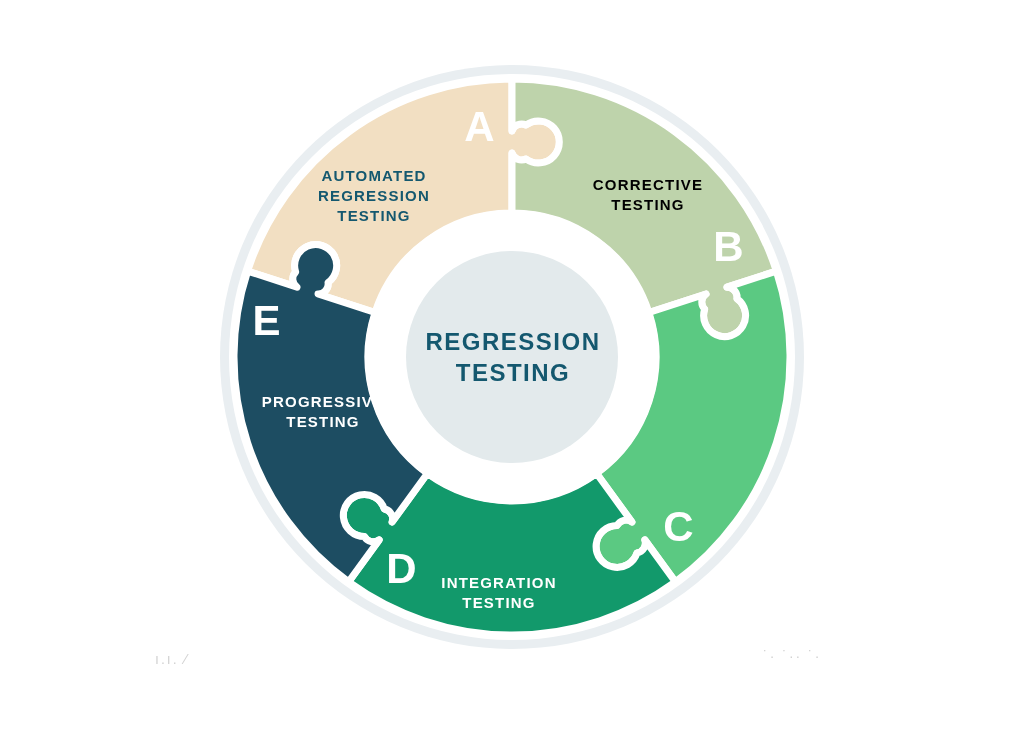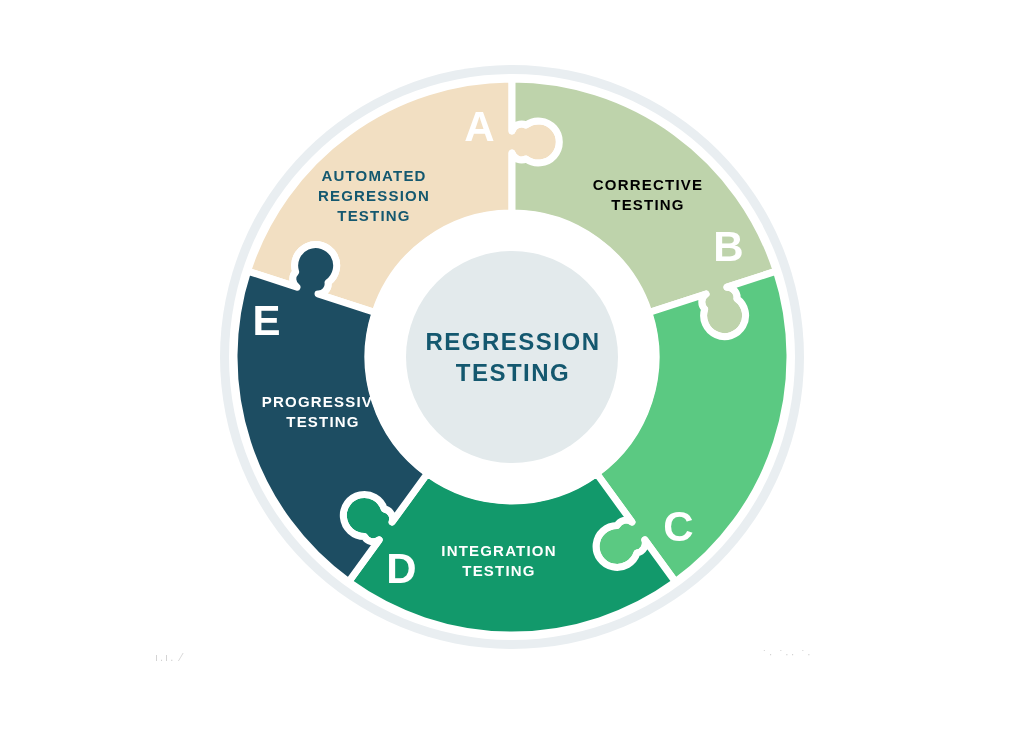--- a/index.html
+++ b/index.html
@@ -36,36 +36,36 @@
     line-height: 20px;
   }
   .center-label {
     font-size: 24px;
     font-weight: 700;
     letter-spacing: 1.5px;
     line-height: 31px;
   }
   .watermark {
     position: absolute;
-    font-size: 11px;
+    font-size: 14px;
     color: #c3c3c3;
     opacity: 0.75;
     letter-spacing: 2px;
     white-space: nowrap;
   }
   
   .pos-letter-a { left: 480px; top: 127px; }
   .pos-letter-b { left: 729px; top: 247px; }
   .pos-letter-c { left: 679px; top: 527px; }
   .pos-letter-d { left: 402px; top: 569px; }
   .pos-letter-e { left: 267px; top: 321px; }
   .pos-label-a  { left: 374px; top: 196px; }
   .pos-label-b  { left: 648px; top: 195px; }
   .pos-label-c  { left: 713px; top: 417px; }
-  .pos-label-d  { left: 499px; top: 561px; }
+  .pos-label-d  { left: 499px; top: 593px; }
   .pos-label-e  { left: 307px; top: 412px; margin-left: 16px; }
   .pos-center   { left: 513px; top: 357px; }
   .pos-wm-left  { left: 155px; top: 651px; }
   .pos-wm-right { left: 763px; top: 648px; }
 </style>
 </head>
 <body>
 
 <div id="stage">
 

